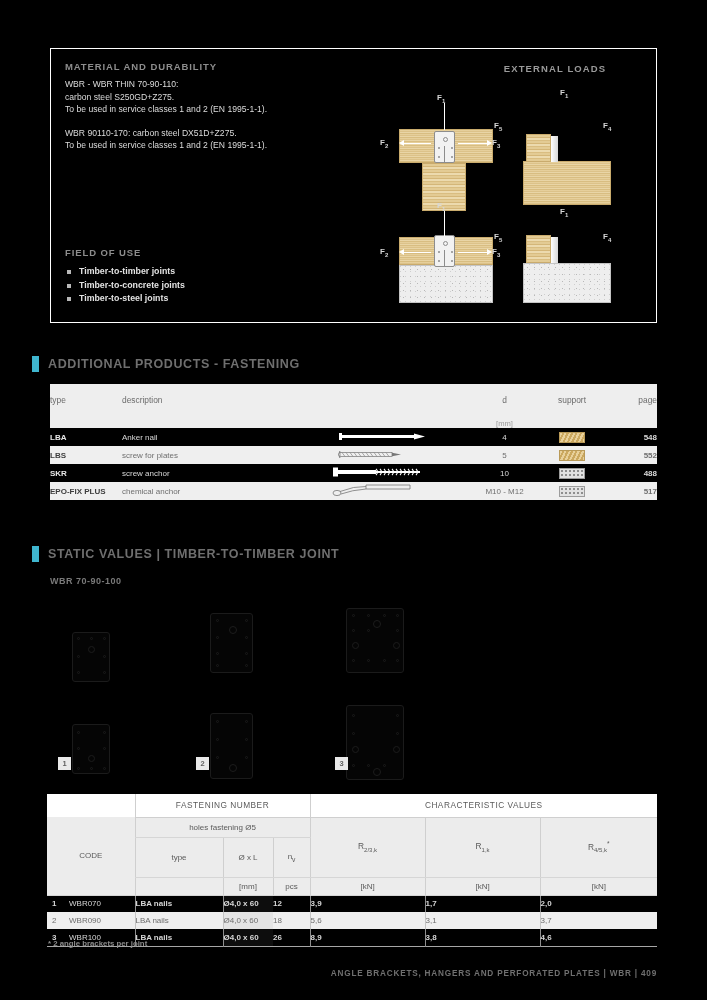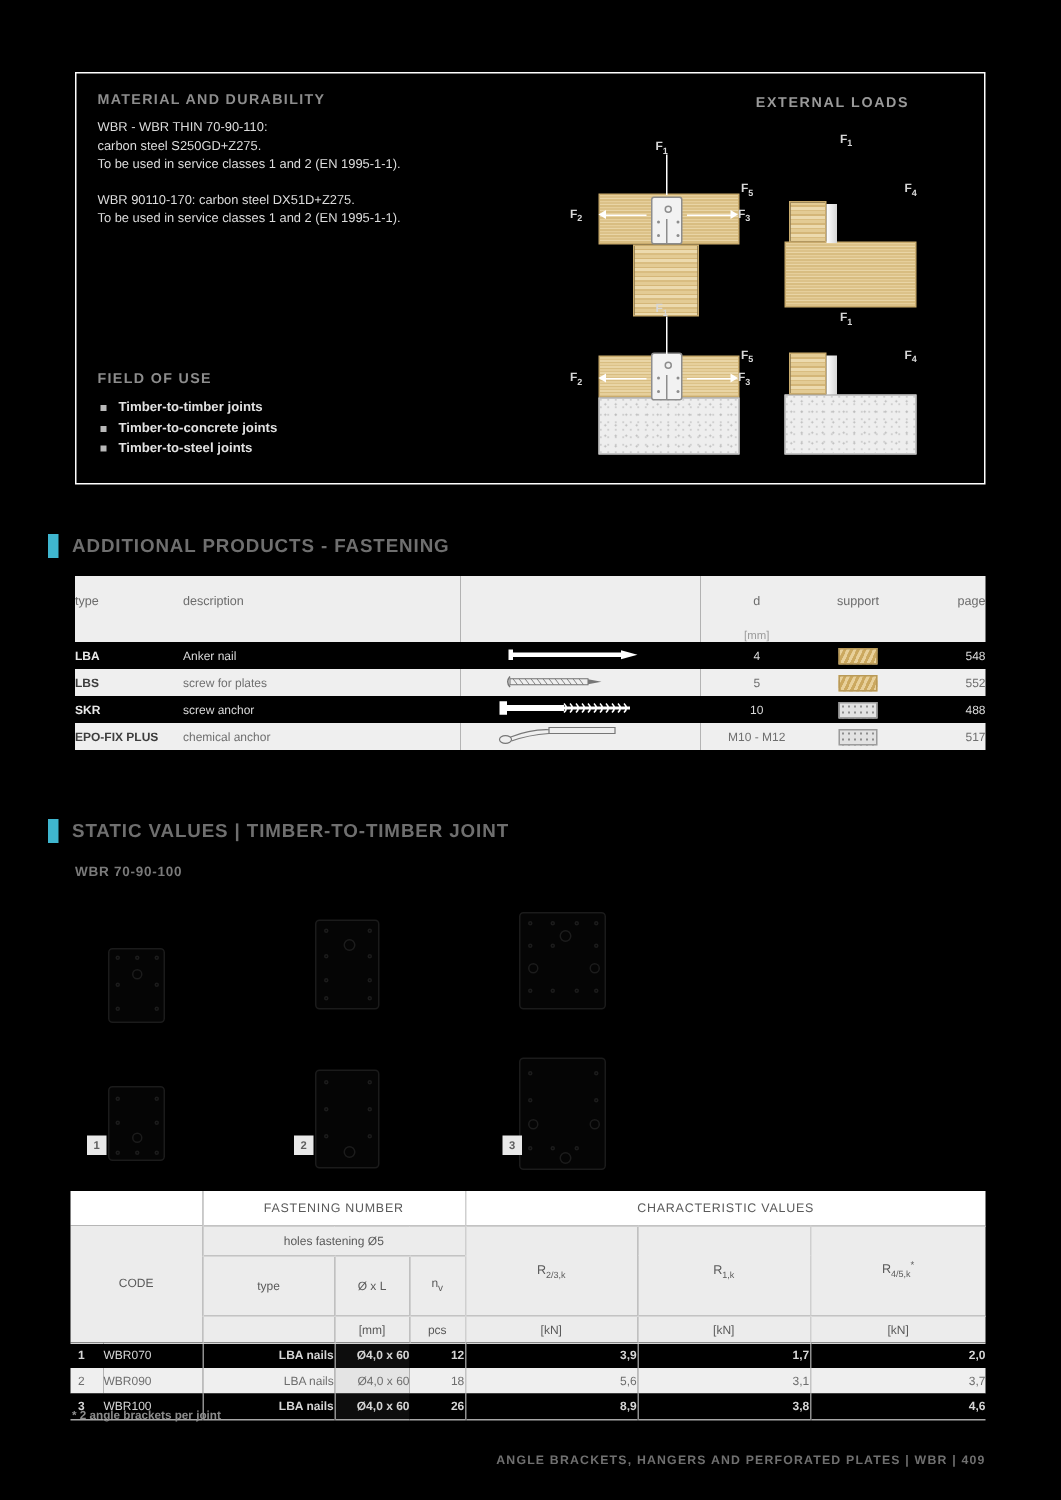--- a/index.html
+++ b/index.html
@@ -100,21 +100,21 @@
   .ap-row.light td { background: #efefef; color: #6f6f6f; }
   .ap-row td { font-size: 8px; vertical-align: middle; }
   .ap-row.dark td.code { font-weight: bold; color: #e8e8e8; }
   .ap-row.light td.code { font-weight: bold; color: #3d3d3d; }
   .c-type { width: 72px; padding-left: 6px; }
   .c-desc { width: 185px; }
   .c-img  { width: 160px; text-align: center; }
   .c-d    { width: 75px; text-align: center; }
   .c-sup  { width: 60px; text-align: center; }
   .c-page { width: 55px; text-align: right; padding-right: 10px; }
-  .ap-row td.c-page { font-weight: normal; }
+  .ap-row td.c-page { font-weight: bold; }
   .sup-ico { display: inline-block; width: 26px; height: 11px; vertical-align: middle; }
   .sup-wood {
     background: repeating-linear-gradient(115deg,
       #e8d09b 0px, #e8d09b 2px, #cba85f 2px, #cba85f 4px);
     border: 1px solid #b99a58;
   }
   .sup-conc {
     background: #e2e2e2;
     background-image: radial-gradient(#8e8e8e .8px, transparent .9px);
     background-size: 4px 4px;
@@ -153,21 +153,21 @@
     border-bottom: 1px solid #d6d6d6;
   }
   .sub-hdr td.bl { border-left: 1px solid #cfcfcf; }
   .grp-hdr td.bl { border-left: 1px solid #cfcfcf; }
   .hf-holes { height: 20px; font-size: 8.2px; }
   .hf-name  { height: 40px; font-size: 8.2px; }
   .hf-unit  { height: 18px; font-size: 7.4px; color: #9a9a9a; }
   .st .rsym { font-size: 8.4px; }
   .st .rsym sub { font-size: 6px; }
   .st .rsym sup { font-size: 6.5px; }
-  .st-row td { height: 17px; text-align: right; vertical-align: middle; }
+  .st-row td { height: 17px; text-align: left; vertical-align: middle; }
   .st-row.dark td { background: #000; color: #d6d6d6; font-weight: bold; }
   .st-row.dark td.hl { background: #0d0d0d; }
   .st-row.light td { background: #efefef; color: #6e6e6e; }
   .st-row.light td.hl { background: #e4e4e4; }
   .st-row td.bl { border-left: 1px solid #8f8f8f; }
   .st-row.light td.bl { border-left: 1px solid #c4c4c4; }
   .st-row td.idx { text-align: left; padding-left: 5px; width: 18px; }
   .st-row td.code { text-align: left; font-weight: normal; }
   .st-top-line { border-top: 1px solid #a6a6a6; }
   .st-bot-line { border-bottom: 1px solid #a6a6a6; }

